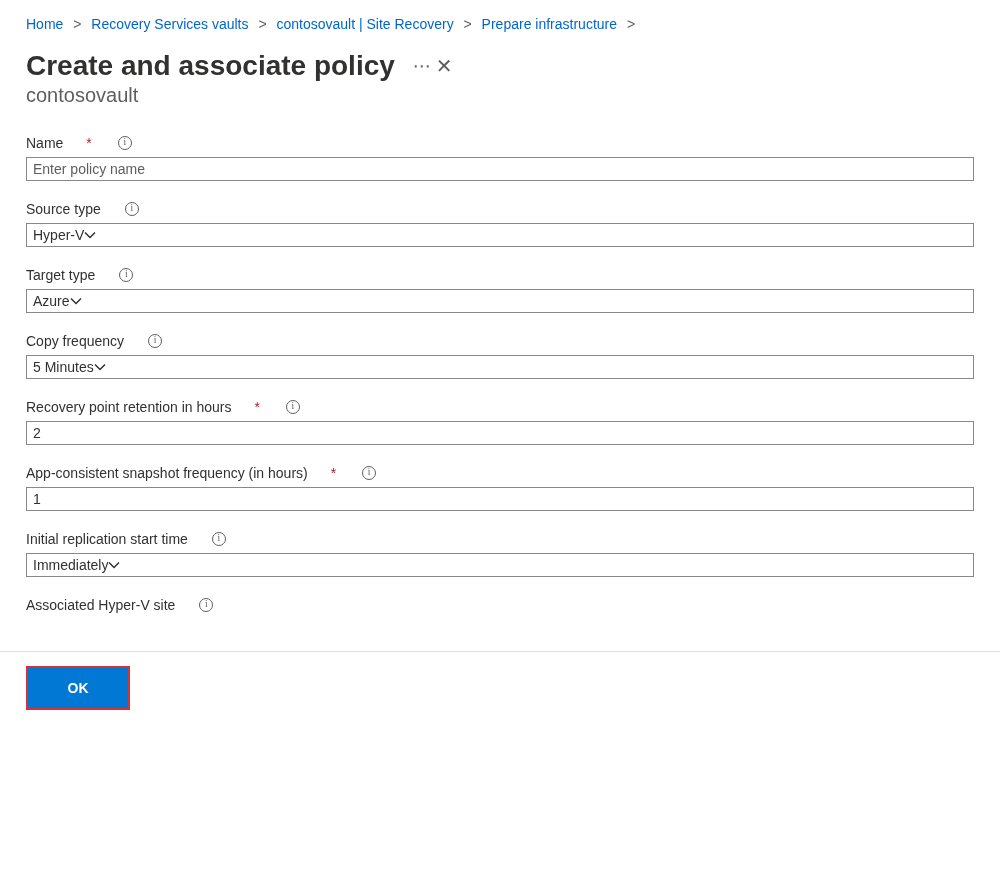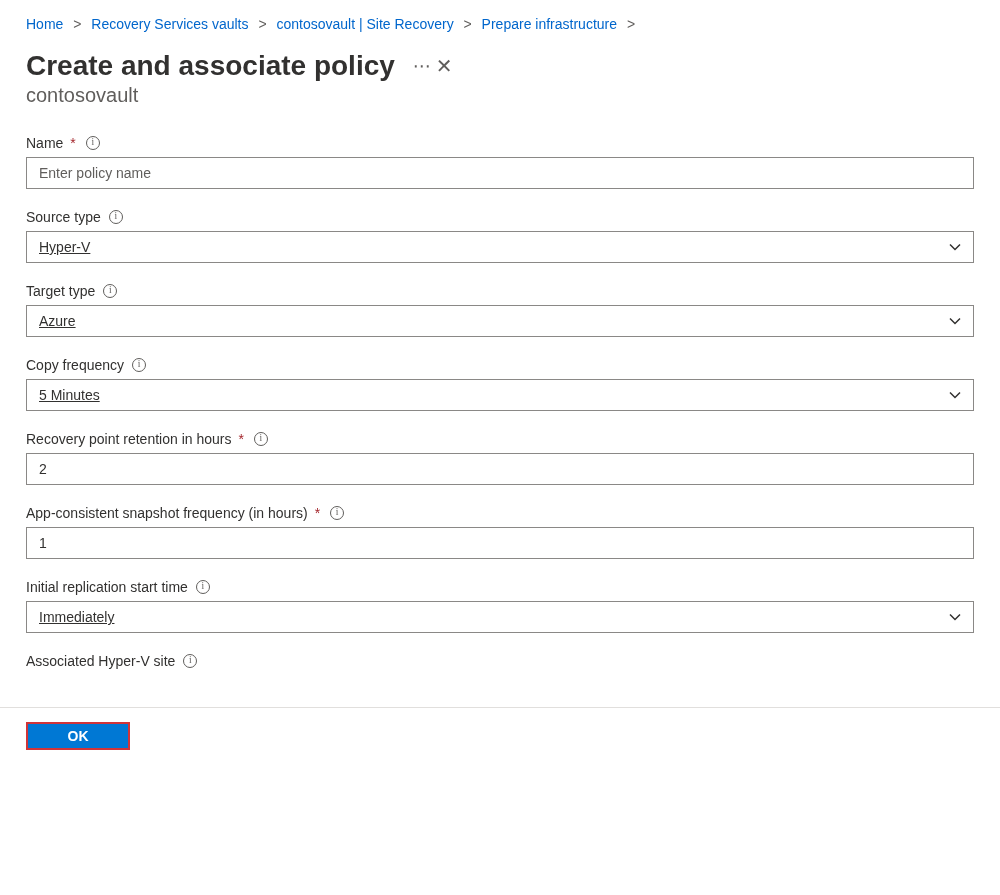--- a/index.html
+++ b/index.html
@@ -60,57 +60,55 @@
   }
   .form-group {
     margin-bottom: 20px;
   }
   .form-label {
     font-size: 14px;
     color: #323130;
     margin-bottom: 6px;
     display: flex;
     align-items: center;
-    gap: 4px;
+    gap: 20px;
   }
   .req { color: #a4262c; margin: 0 2px 0 3px; }
   .info-icon {
     display: inline-flex;
     align-items: center;
     justify-content: center;
     width: 14px;
     height: 14px;
     border: 1px solid #605e5c;
     border-radius: 50%;
     font-size: 9.5px;
     color: #605e5c;
     cursor: pointer;
     margin-left: 4px;
     line-height: 1;
     font-style: normal;
     font-family: Georgia, serif;
   }
   .form-control, .form-select, .form-readonly {
     width: 100%;
-    height: 32px;
+    height: 24px;
     border: 1px solid #8a8886;
-    padding: 0 12px;
+    padding: 0 6px;
     font-size: 14px;
     background: #fff;
     outline: none;
     font-family: inherit;
     color: #323130;
   }
   .form-control::placeholder { color: #605e5c; }
   .form-select {
     display:flex;
     align-items:center;
-    justify-content:space-between;
     cursor:pointer;
-    text-decoration:underline;
   }
   .chevron {
     width: 12px;
     height: 12px;
     stroke: #323130;
     stroke-width: 1.5;
     fill: none;
   }
   .form-readonly {
     background: #f3f2f1;
@@ -127,21 +125,21 @@
   .ok-wrap {
     display:inline-block;
     border: 2px solid #d13438;
     padding: 0;
   }
   .ok-btn {
     background: #0078d4;
     color: #fff;
     border: none;
     width: 100px;
-    height: 24px;
+    height: 40px;
     font-size: 14px;
     font-weight: 600;
     cursor: pointer;
   }
 </style>
 </head>
 <body>
 
 <nav class="breadcrumb">
   <a>Home</a>

